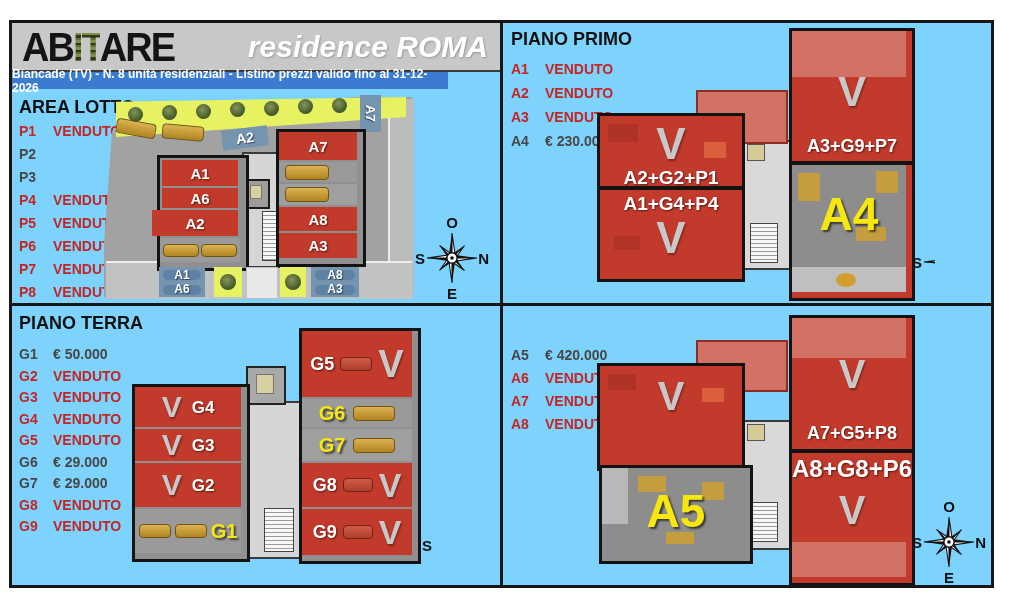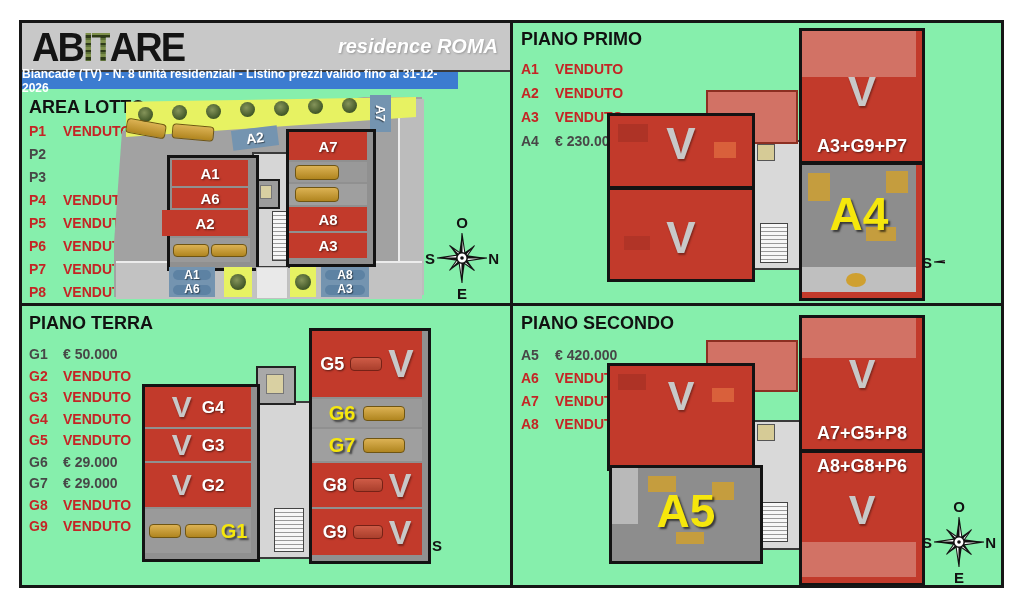--- a/index.html
+++ b/index.html
@@ -1,37 +1,37 @@
 <!DOCTYPE html>
 <html style="--sold-text: #c42525; --avail-text: #474747; --sold-bg: #c23a2b; --sold-bg-light: #d27265; --sale-gray: #8d8d8d; --yellow: #f6e70c; --bar-blue: #3c7cd0; --park-blue: #7494b0; --grass: #e7f262; --logo-green: #5c7036; --header-gray: #c8c8c8; --ochre: #cfa030; --v-gray: #c8c8c8;"><head>
 <meta charset="utf-8">
 <style>
   html,body{margin:0;padding:0;background:#fff;}
   body{width:1024px;height:614px;position:relative;font-family:"Liberation Sans",sans-serif;
        -webkit-font-smoothing:antialiased;}
   .abs{position:absolute;}
-  .frame{position:absolute;left:19px;top:20px;width:979px;height:562px;border:3px solid #161616;background:#86efac;}
+  .frame{position:absolute;left:9px;top:20px;width:979px;height:562px;border:3px solid #161616;background:#7dd3fc;}
   .divv{position:absolute;left:488px;top:0;width:3px;height:562px;background:#161616;}
   .divh{position:absolute;left:0;top:280px;width:979px;height:3px;background:#161616;}
   .quad{position:absolute;overflow:hidden;}
   .q1{left:0;top:0;width:488px;height:280px;}
   .q2{left:491px;top:0;width:432px;height:280px;}
   .q3{left:0;top:283px;width:420px;height:279px;}
   .q4{left:491px;top:283px;width:488px;height:279px;}
 
   
   .logo-band{position:absolute;left:0;top:0;width:488px;height:47px;background:var(--header-gray);
              border-bottom:2px solid #3a3a3a;display:flex;align-items:center;}
   .logo{font-weight:bold;font-size:38px;letter-spacing:-2px;color:#141414;margin-left:10px;line-height:1;
         transform:scaleY(1.05);}
   .logo-it{background:repeating-linear-gradient(180deg,#7d8f4a 0 3px,#2e3a18 3px 5px,#5c7036 5px 7px);
            -webkit-background-clip:text;background-clip:text;color:var(--logo-green);
            -webkit-text-fill-color:transparent;}
   .residence{margin-left:auto;margin-right:12px;color:#fff;font-style:italic;font-weight:bold;
-             font-size:20px;text-shadow:1px 1px 2px #9a9a9a;}
+             font-size:30px;text-shadow:1px 1px 2px #9a9a9a;}
   .info-bar{position:absolute;left:0;top:49px;width:436px;height:17px;background:var(--bar-blue);
             color:#fff;font-weight:bold;font-size:12px;display:flex;align-items:center;justify-content:center;}
 
   .qtitle{position:absolute;margin:0;font-size:18px;font-weight:bold;color:#111;letter-spacing:0;}
   .plist{position:absolute;list-style:none;margin:0;padding:0;display:flex;flex-direction:column;}
   .prow{display:flex;gap:10px;font-weight:bold;font-size:14px;white-space:nowrap;}
   .prow .pl{min-width:24px;}
   .sold{color:var(--sold-text);}
   .avail{color:var(--avail-text);}
 
@@ -257,21 +257,23 @@
     <div class="corr" style="left:238px;top:117px;width:46px;height:126px;background:#d9d9d9;"></div>
     <div class="abs" style="left:244px;top:121px;width:16px;height:15px;background:#d6cb96;border:1px solid #555;"></div>
     <div class="stairs" style="left:247px;top:200px;width:26px;height:38px;"></div>
 
     <div class="redl abs" style="left:193px;top:67px;width:88px;height:50px;border:2px solid #8c2f22;"></div>
     <div class="red abs" style="left:94px;top:90px;width:142px;height:163px;border:3px solid #131313;">
       <div class="deco" style="left:8px;top:8px;width:30px;height:18px;background:#a93226;opacity:.8;"></div>
       <div class="deco" style="left:104px;top:26px;width:22px;height:16px;background:#df6a40;opacity:.8;"></div>
       <div class="deco" style="left:14px;top:120px;width:26px;height:14px;background:#a93226;opacity:.7;"></div>
       <span class="vm ctr" style="top:6px;font-size:44px;">V</span>
+      <span class="lbl ctr" style="top:52px;font-size:19px;">A2+G2+P1</span>
       <div class="wall" style="left:-3px;top:70px;width:148px;height:4px;"></div>
+      <span class="lbl ctr" style="top:78px;font-size:19px;">A1+G4+P4</span>
       <span class="vm ctr" style="top:100px;font-size:44px;">V</span>
     </div>
 
     <div class="red abs" style="left:286px;top:5px;width:120px;height:267px;border:3px solid #131313;">
       <div class="redl abs" style="left:0;top:0;width:114px;height:46px;"></div>
       <span class="vm ctr" style="top:40px;font-size:42px;">V</span>
       <span class="lbl ctr" style="top:106px;font-size:18px;">A3+G9+P7</span>
       <div class="wall" style="left:-3px;top:130px;width:126px;height:4px;"></div>
       <div class="grayu abs" style="left:0;top:134px;width:114px;height:102px;">
         <div class="deco" style="left:6px;top:8px;width:22px;height:28px;background:var(--ochre);opacity:.85;"></div>
@@ -409,21 +411,20 @@
           <use href="#lp" transform="rotate(90 50 50)"></use>
           <use href="#lp" transform="rotate(180 50 50)"></use>
           <use href="#lp" transform="rotate(270 50 50)"></use>
           <circle cx="50" cy="50" r="10" fill="#fff" stroke="#111" stroke-width="3"></circle>
           <circle cx="50" cy="50" r="3.5" fill="#111"></circle>
         </svg>
     </div>
   </section>
 
   <section class="quad q4">
-    <h2 class="qtitle" style="left:8px;top:7px;">PIANO SECONDO</h2>
     <ul class="plist" style="left:8px;top:41px;gap:7px;">
       <li class="prow avail">
           <span class="pl">A5</span>
           <span class="ps">€ 420.000</span>
         </li>
       <li class="prow sold">
           <span class="pl">A6</span>
           <span class="ps">VENDUTO</span>
         </li>
       <li class="prow sold">
@@ -453,21 +454,21 @@
       <div class="deco" style="left:100px;top:14px;width:22px;height:18px;background:var(--ochre);opacity:.85;"></div>
       <div class="deco" style="left:64px;top:64px;width:28px;height:12px;background:var(--ochre);opacity:.85;"></div>
       <span class="yl ctr" style="top:20px;font-size:46px;">A5</span>
     </div>
 
     <div class="red abs" style="left:286px;top:9px;width:120px;height:265px;border:3px solid #131313;">
       <div class="redl abs" style="left:0;top:0;width:114px;height:40px;"></div>
       <span class="vm ctr" style="top:36px;font-size:40px;">V</span>
       <span class="lbl ctr" style="top:106px;font-size:18px;">A7+G5+P8</span>
       <div class="wall" style="left:-3px;top:131px;width:126px;height:4px;"></div>
-      <span class="lbl ctr" style="top:139px;font-size:18px;">A8+G8+P6</span>
+      <span class="lbl ctr" style="top:139px;font-size:24px;">A8+G8+P6</span>
       <span class="vm ctr" style="top:172px;font-size:40px;">V</span>
       <div class="redl abs" style="left:0;top:224px;width:114px;height:35px;"></div>
     </div>
 
     <div class="compass" style="left:409px;top:193px;">
       <span class="cl c-top">O</span>
       <span class="cl c-right">N</span>
       <span class="cl c-left">S</span>
       <span class="cl c-bottom">E</span>
       <svg viewBox="0 0 100 100">

